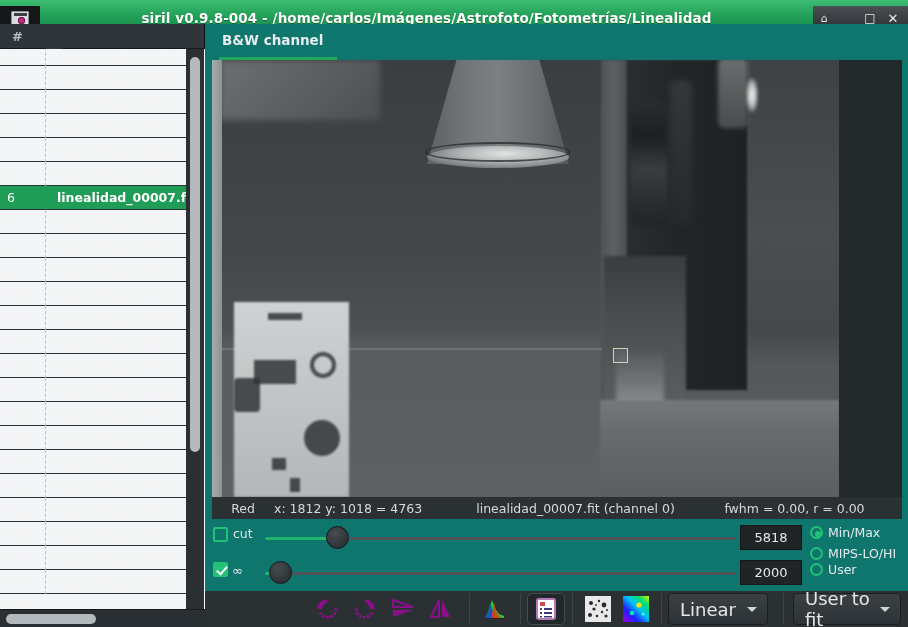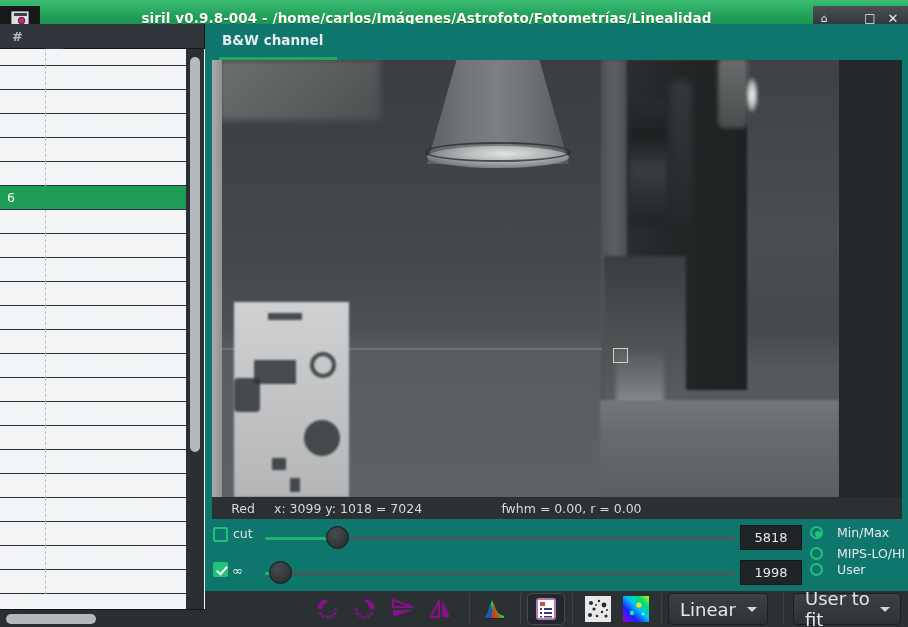--- a/index.html
+++ b/index.html
@@ -288,21 +288,21 @@
     background: radial-gradient(circle at 38% 32%, #474c50, #2c3134 75%);
     border: 1px solid #15181a;
   }
   .numfield {
     position: absolute; width: 62px; height: 25px;
     background: #1f2427; border: 1px solid #14171a;
     color: #e4e8ea; font-size: 13px;
     display: flex; align-items: center; justify-content: center;
   }
   .radio-item {
-    position: absolute; display: flex; align-items: center; gap: 14px;
+    position: absolute; display: flex; align-items: center; gap: 5px;
     color: #e6eaec; font-size: 12.5px;
   }
   .radio {
     width: 13px; height: 13px; border-radius: 50%;
     border: 2px solid #21c277; background: transparent;
     position: relative; flex: none;
   }
   .radio.on::after {
     content: ""; position: absolute; left: 2.5px; top: 2.5px;
     width: 6px; height: 6px; border-radius: 50%; background: #21c277;
@@ -380,20 +380,21 @@
         <div class="row">
           <div class="num">4</div>
           <div class="fname">linealidad_00005.fit</div>
         </div>
         <div class="row">
           <div class="num">5</div>
           <div class="fname">linealidad_00006.fit</div>
         </div>
         <div class="row selected">
           <div class="num">6</div>
+          <div class="fname">linealidad_00007.f</div>
         </div>
         <div class="row">
           <div class="num">7</div>
           <div class="fname">linealidad_00008.fit</div>
         </div>
         <div class="row">
           <div class="num">8</div>
           <div class="fname">linealidad_00009.fit</div>
         </div>
         <div class="row">
@@ -499,21 +500,22 @@
       <div class="ph-boxmark" style="left:92px;  top:360px; width:36px; height:36px; border-radius:50%;"></div>
       <div class="ph-boxmark" style="left:60px;  top:398px; width:14px; height:12px;"></div>
       <div class="ph-boxmark" style="left:78px;  top:418px; width:10px; height:14px;"></div>
       <div id="ph-leftedge"></div>
       <div id="selbox"></div>
     </div>
   </div>
 
   <div id="statusbar">
     <div id="st-red">Red</div>
-    <div id="st-coords">x: 3099 y: 1018 = 7024</div>
+    <div id="st-coords">x: 1812 y: 1018 = 4763</div>
+    <div id="st-file">linealidad_00007.fit (channel 0)</div>
     <div id="st-fwhm">fwhm = 0.00, r = 0.00</div>
   </div>
 
   <div id="controls">
 
     <div class="ctrl-row">
       <div class="chk"></div>
       <div class="ctrl-label">cut</div>
       <div class="track" style="left:60px; top:16px; width:470px;">
         <div class="fill" style="width:68px;"></div>
@@ -530,21 +532,21 @@
       </div>
     </div>
 
     <div class="ctrl-row" style="margin-top:2px;">
       <div class="chk checked"></div>
       <div class="link-icon">∞</div>
       <div class="track" style="left:60px; top:16px; width:470px;">
         <div class="fill" style="width:6px;"></div>
       </div>
       <div class="thumb" style="left:64px; top:5px;"></div>
-      <div class="numfield" style="left:535px; top:4px;">1998</div>
+      <div class="numfield" style="left:535px; top:4px;">2000</div>
       <div class="radio-item" style="left:605px; top:6px;">
         <div class="radio"></div>
         <span>User</span>
       </div>
     </div>
   </div>
 
   <div id="toolbar">
 
     <div class="tbtn" style="left:103px;">

